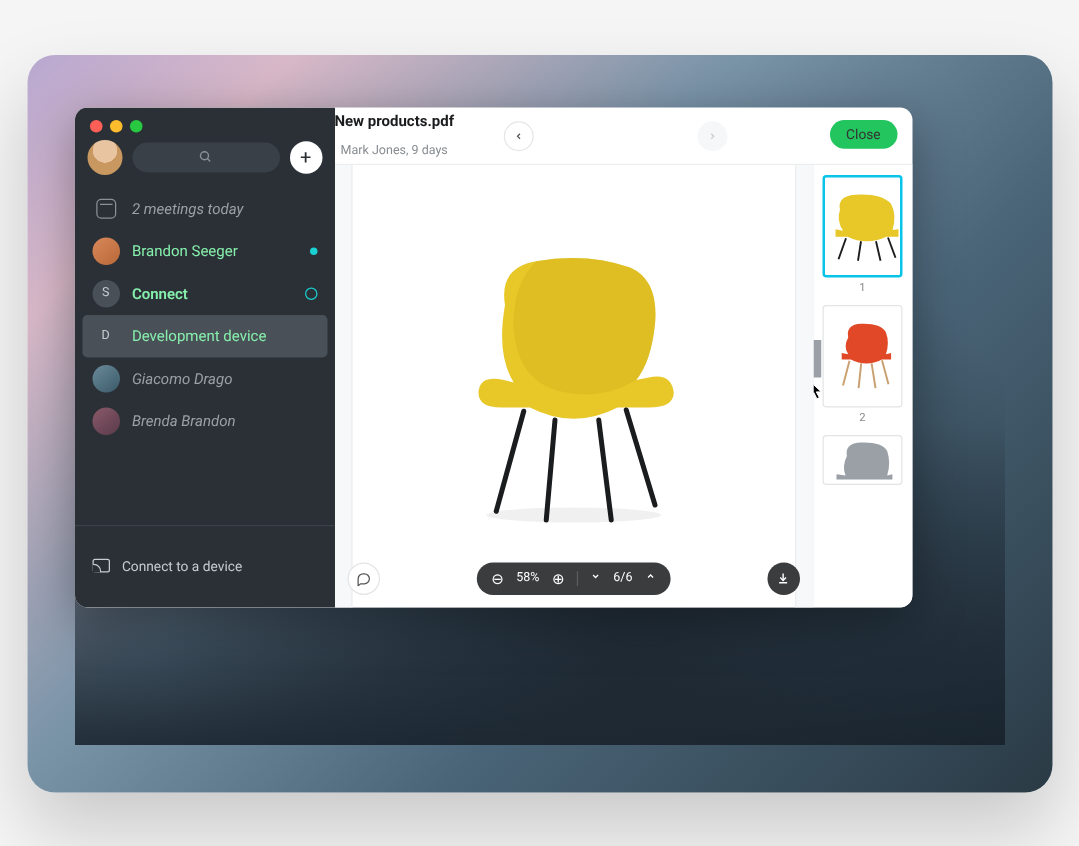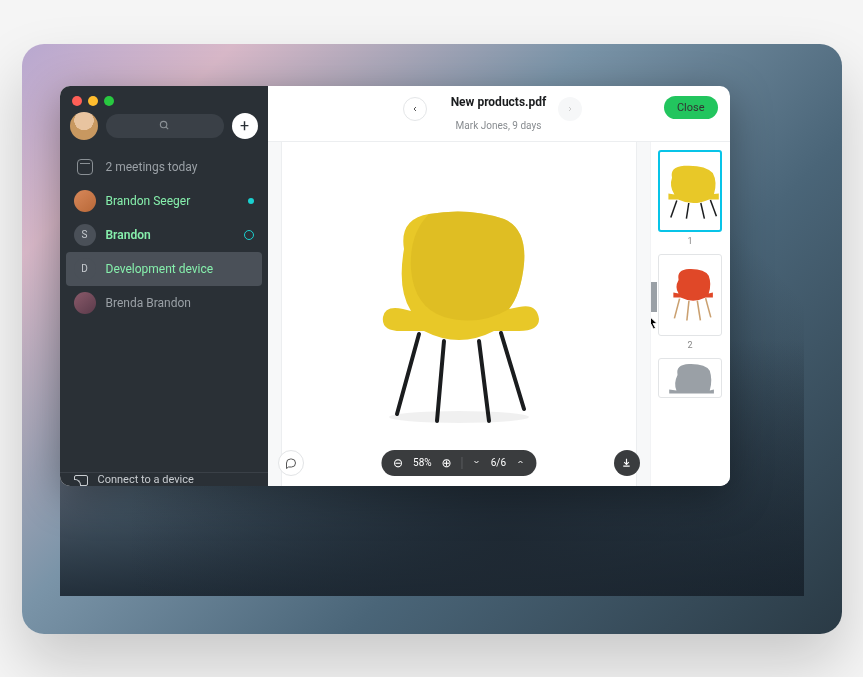--- a/index.html
+++ b/index.html
@@ -72,37 +72,37 @@
   .sb-icon { width:22px; height:22px; border-radius:50%; flex-shrink:0;
     display:flex; align-items:center; justify-content:center; font-size:10px; }
   .sb-icon.cal { background:transparent; border:1.4px solid #8a9095; border-radius:4px; width:16px; height:16px; margin:3px; position:relative;}
   .sb-icon.cal::before { content:""; position:absolute; top:3px; left:2px; right:2px; height:1px; background:#8a9095;}
   .sb-icon.av1 { background:linear-gradient(140deg,#d8885a,#b86838);}
   .sb-icon.av2 { background:#4a5058; color:#c8ccd0;}
   .sb-icon.av3 { background:#4a5058; color:#c8ccd0;}
   .sb-icon.av4 { background:linear-gradient(140deg,#6a8a9a,#3a5a6a);}
   .sb-icon.av5 { background:linear-gradient(140deg,#8a5a6a,#5a3a4a);}
   .sb-label { flex:1; color:#86efac; }
-  .sb-label.dim { color:#9aa0a6; }
+  .sb-label.dim { color:#9aa0a6;font-style:italic; }
   .badge-dot { width:6px; height:6px; border-radius:50%; }
   .badge-dot.teal{background:#1ad0d0;}
   .badge-ring { width:10px; height:10px; border-radius:50%; border:1.5px solid #1ad0d0; }
   .sidebar-spacer { flex:1; }
   .sidebar-foot {
     border-top:1px solid #3a4047;
-    padding:0 14px; display:flex; align-items:flex-end; gap:10px;
+    padding:26px 14px; display:flex; align-items:flex-start; gap:10px;
     color:#c8ccd0; font-size:11px;
   }
   .cast-icon { width:14px; height:11px; border:1.4px solid #c8ccd0; border-radius:2px; position:relative;}
   .cast-icon::after{content:"";position:absolute;left:-1px;bottom:-1px;width:6px;height:6px;border:1.4px solid #c8ccd0;border-left:none;border-bottom:none;border-radius:0 6px 0 0;background:#2a3036;}
 
   
   .main { flex:1; display:flex; flex-direction:column; position:relative; }
   .header {
-    height:56px; display:flex; align-items:center; justify-content:center;
+    height:46px; display:flex; align-items:center; justify-content:flex-start;
     border-bottom:1px solid #eceef0; position:relative;
   }
   .nav-btn {
     width:24px; height:24px; border-radius:50%; background:#f0f2f4;
     display:flex; align-items:center; justify-content:center; color:#555;
     position:absolute; top:11px;
   }
   .nav-btn.prev{ left:135px; background:#fff; border:1px solid #e4e6e8;}
   .nav-btn.next{ left:290px; background:#f6f7f8; color:#ccc;}
   .title-block { text-align:center; }
@@ -196,29 +196,33 @@
       </div>
 
       <div class="sb-row">
         <div class="sb-icon av1"></div>
         <div class="sb-label">Brandon Seeger</div>
         <div class="badge-dot teal"></div>
       </div>
 
       <div class="sb-row">
         <div class="sb-icon av2">S</div>
-        <div class="sb-label" style="font-weight:600">Brandon</div>
+        <div class="sb-label" style="font-weight:600">Connect</div>
         <div class="badge-ring"></div>
       </div>
 
       <div class="sb-row selected">
         <div class="sb-icon av3">D</div>
         <div class="sb-label">Development device</div>
       </div>
 
+      <div class="sb-row">
+        <div class="sb-icon av4"></div>
+        <div class="sb-label dim">Giacomo Drago</div>
+      </div>
 
       <div class="sb-row">
         <div class="sb-icon av5"></div>
         <div class="sb-label dim">Brenda Brandon</div>
       </div>
 
       <div class="sidebar-spacer"></div>
 
       <div class="sidebar-foot">
         <div class="cast-icon"></div>

